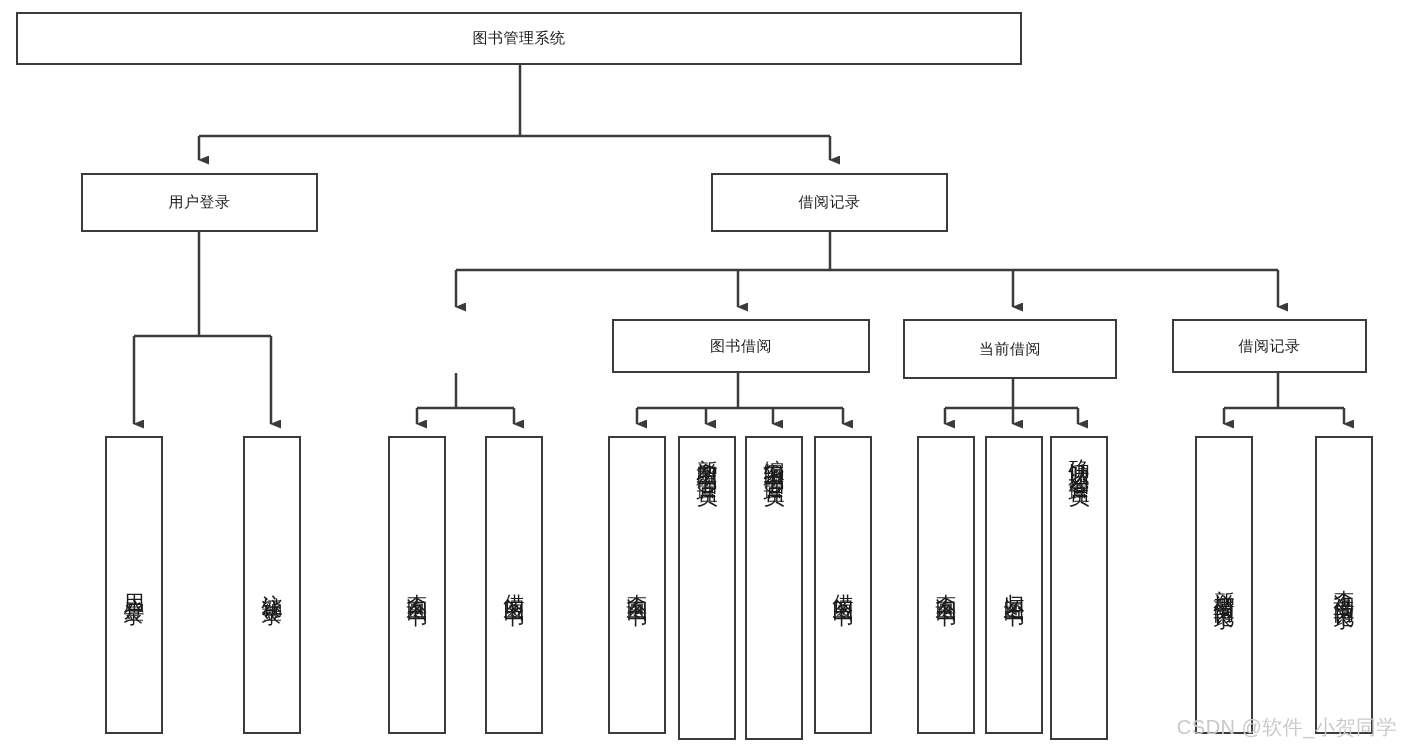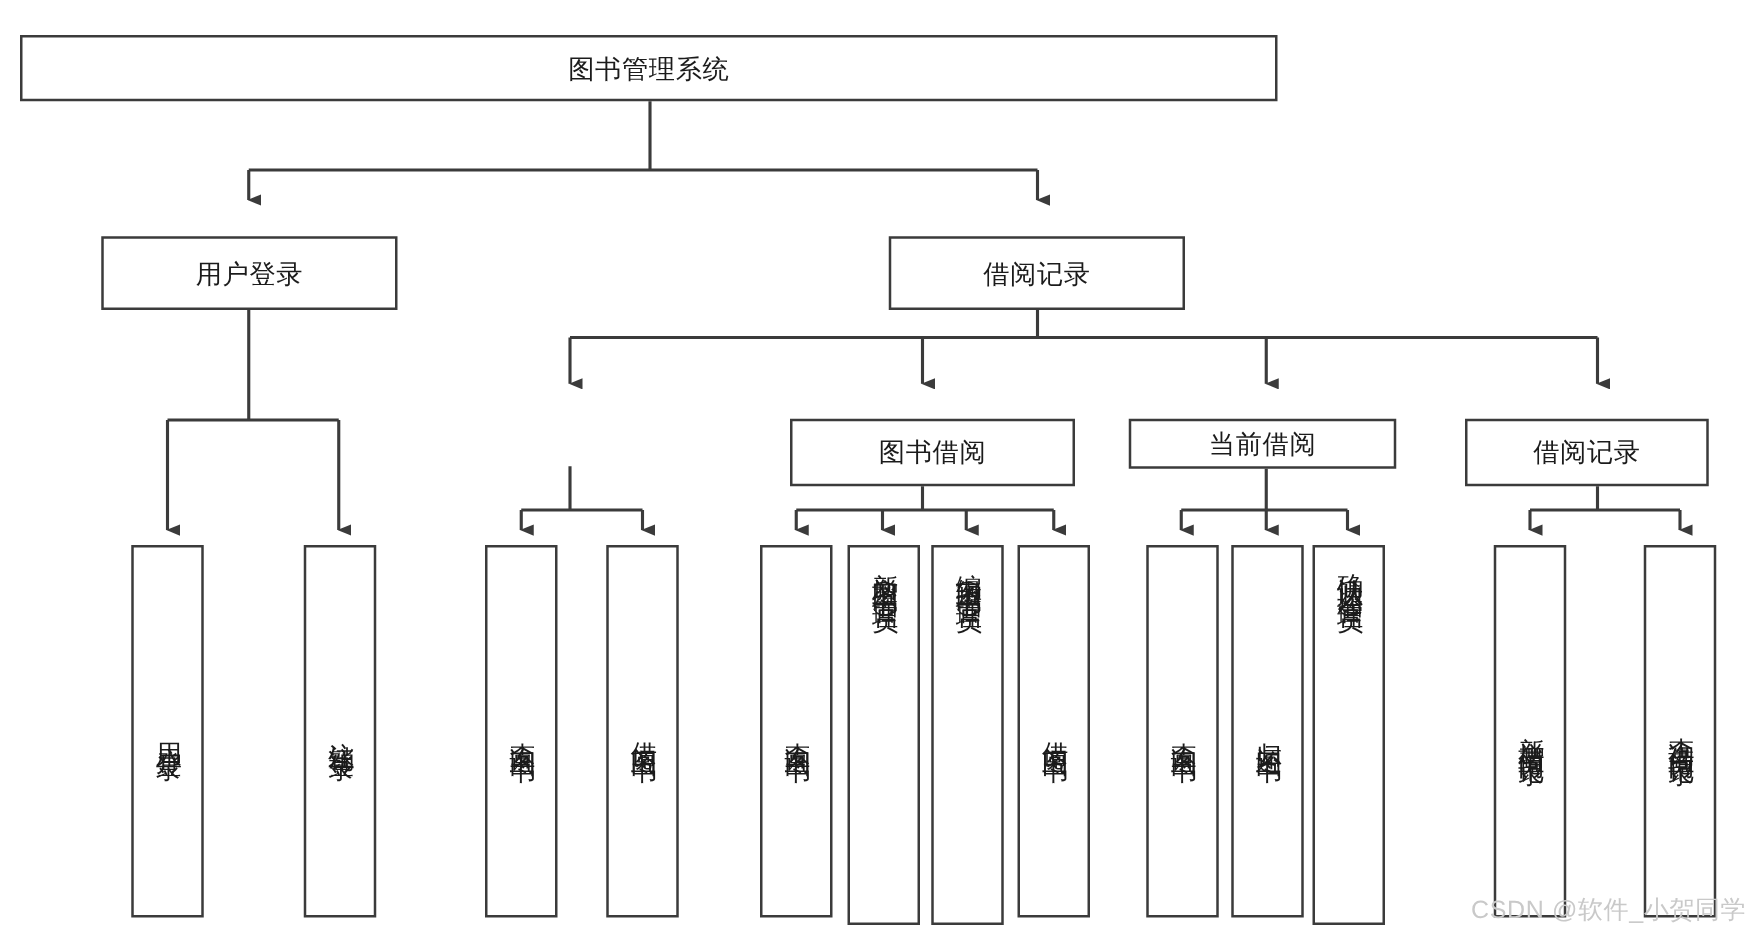--- a/index.html
+++ b/index.html
@@ -29,23 +29,22 @@
     position: absolute;
     box-sizing: border-box;
     border: 2px solid #3b3b3b;
     background: #ffffff;
     display: flex;
     align-items: center;
     justify-content: center;
     color: #1b1b1b;
   }
   .node.h {
-    font-size: 21px;
+    font-size: 15px;
     letter-spacing: 0.5px;
-    margin-top: 16px;
   }
   .node.v {
     writing-mode: vertical-rl;
     text-orientation: upright;
     font-size: 21px;
     letter-spacing: 4px;
     padding-top: 4px;
     padding-bottom: 4px;
     align-items: center;
     justify-content: center;
@@ -121,23 +120,23 @@
     </g>
   </svg>
 
   <div class="node h" style="left:16px; top:12px; width:1006px; height:53px;">图书管理系统</div>
 
   <div class="node h" style="left:81px; top:173px; width:237px; height:59px;">用户登录</div>
 
   <div class="node h" style="left:711px; top:173px; width:237px; height:59px;">借阅记录</div>
 
 
-  <div class="node h" style="left:632px; top:319px; width:228px; height:54px;">图书借阅</div>
+  <div class="node h" style="left:612px; top:319px; width:258px; height:54px;">图书借阅</div>
 
-  <div class="node h" style="left:903px; top:319px; width:214px; height:40px;">当前借阅</div>
+  <div class="node h" style="left:903px; top:319px; width:214px; height:60px;">当前借阅</div>
 
   <div class="node h" style="left:1172px; top:319px; width:195px; height:54px;">借阅记录</div>
 
   <div class="node v" style="left:105px; top:436px; width:58px; height:298px;">用户登录</div>
 
   <div class="node v" style="left:243px; top:436px; width:58px; height:298px;">注销登录</div>
 
   <div class="node v" style="left:388px; top:436px; width:58px; height:298px;">查询图书</div>
 
   <div class="node v" style="left:485px; top:436px; width:58px; height:298px;">借阅图书</div>

